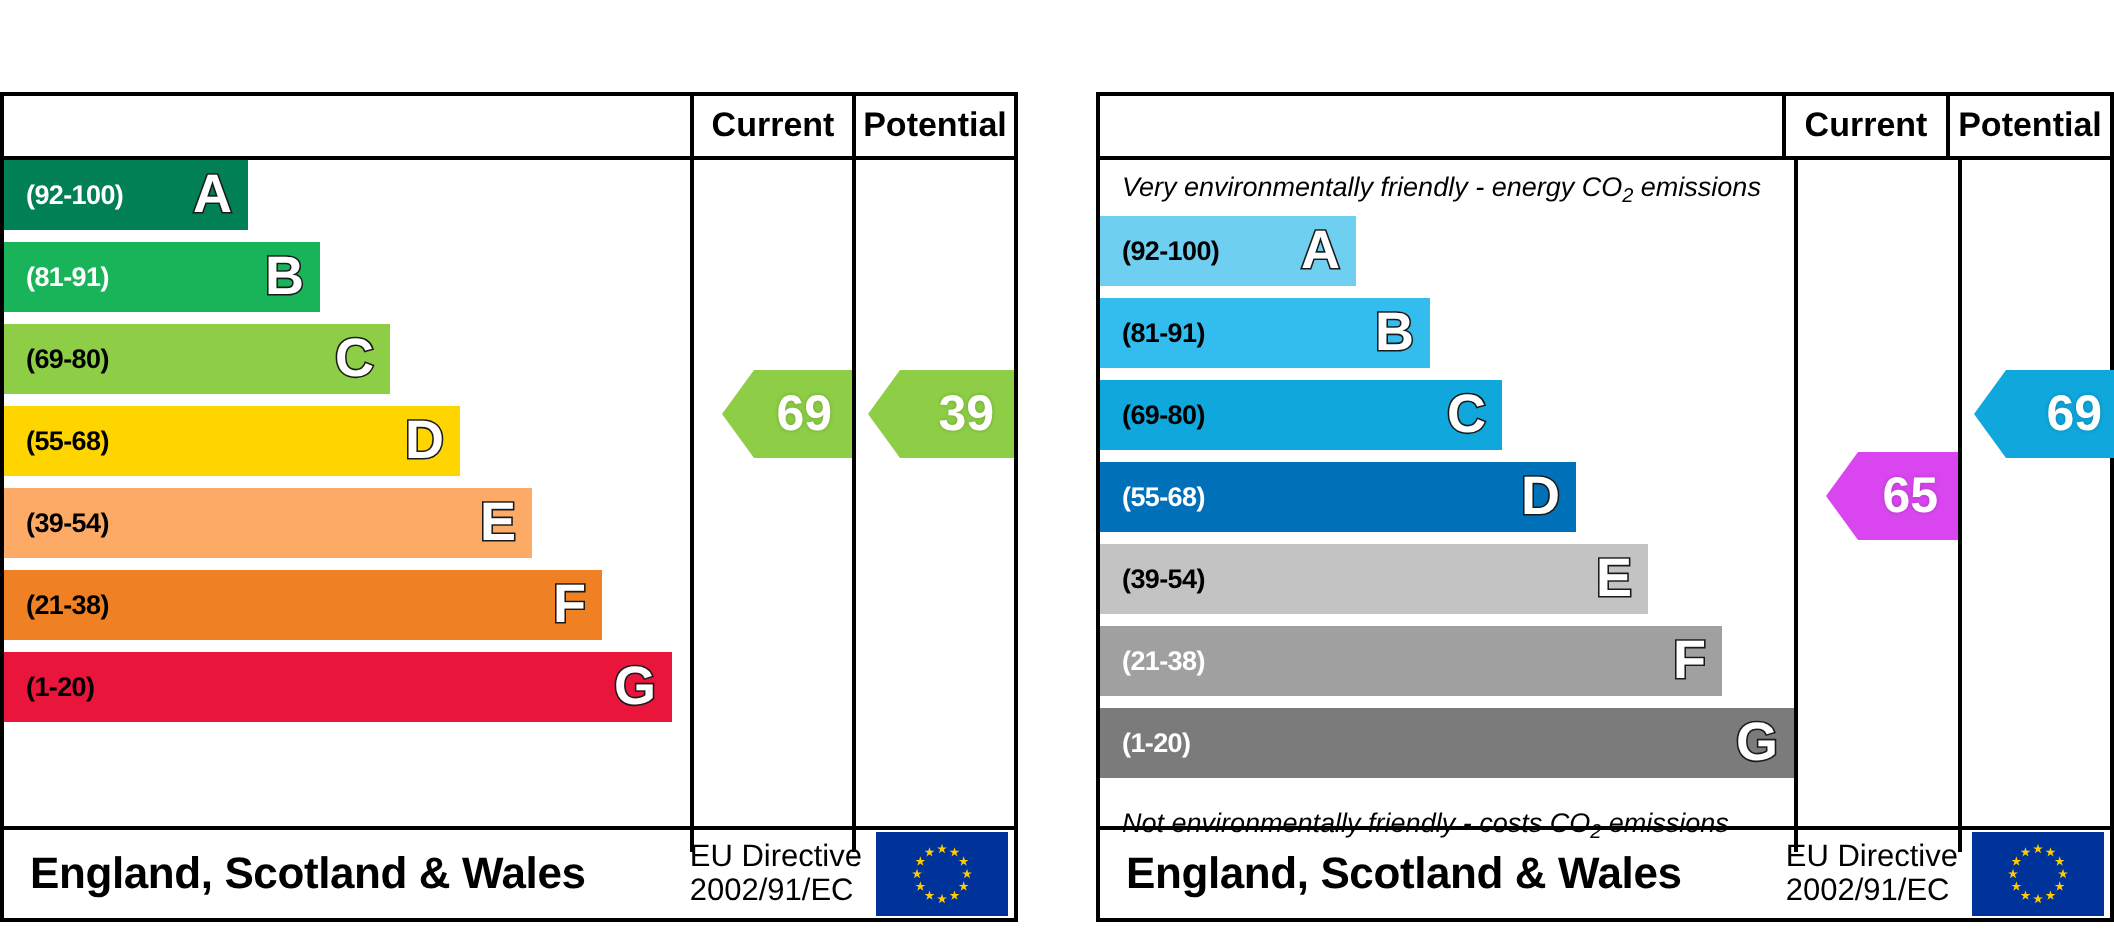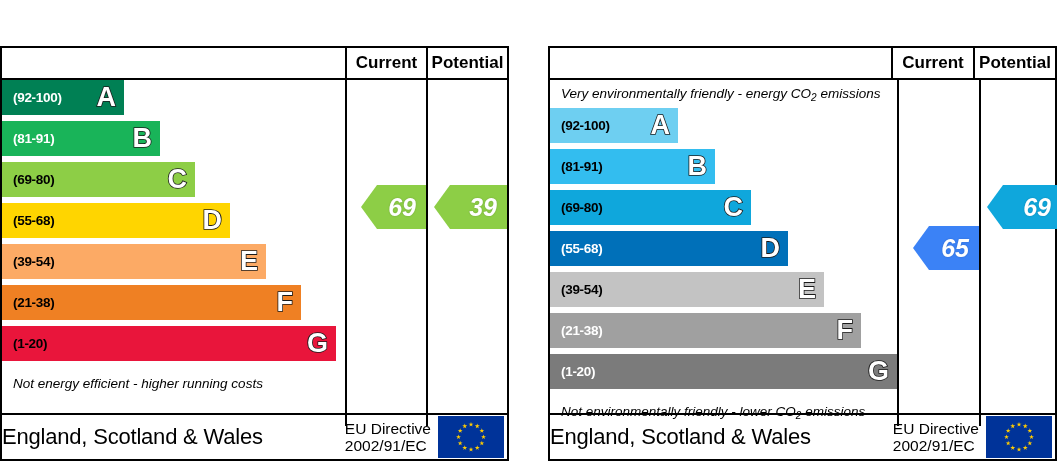--- a/index.html
+++ b/index.html
@@ -92,34 +92,34 @@
   
   .marker{
     position:absolute;
     height:44px;
     display:flex;align-items:center;justify-content:flex-end;
     color:#ffffff;font-size:25px;font-weight:bold;
     padding-right:10px;
     box-sizing:border-box;
     clip-path:polygon(16px 0, 100% 0, 100% 100%, 16px 100%, 0 50%);
     text-shadow:0 0 2px rgba(0,0,0,.20);
-    font-style:italic;
   }
 
   
   .footer{
     position:absolute;left:0;right:0;bottom:0;
     height:46px;
     border-top:2px solid #000000;
     display:flex;align-items:center;
     box-sizing:border-box;
   }
   .footer-region{
     flex:1 1 auto;
-    font-size:22px;font-weight:normal;color:#000;
+    font-size:22px;font-weight:bold;color:#000;
+    padding-left:13px;
     letter-spacing:-0.2px;
   }
   .footer-directive{
     font-size:15.5px;color:#000;line-height:1.13;
     text-align:left;padding-right:7px;white-space:nowrap;
   }
   .eu-flag{
     width:66px;height:42px;margin-right:3px;flex:0 0 66px;
     background:#003399;position:relative;
   }
@@ -168,21 +168,20 @@
               </div>
               <div class="band" style="width: 299px; background: rgb(239, 128, 35);">
                 <span class="range" style="color: rgb(0, 0, 0);">(21-38)</span>
                 <span class="letter" style="right: 8px;">F</span>
               </div>
               <div class="band" style="width: 334px; background: rgb(233, 21, 59);">
                 <span class="range" style="color: rgb(0, 0, 0);">(1-20)</span>
                 <span class="letter" style="right: 8px;">G</span>
               </div>
             </div>
-          <div class="note">Not energy efficient - higher running costs</div>
         </div>
         <div class="val-col" id="L-cur">
             <div class="marker" style="background: rgb(141, 206, 70); top: 105px; right: 0px; left: 14px;">
               <span>69</span>
             </div>
           </div>
         <div class="val-col" id="L-pot">
             <div class="marker" style="background: rgb(141, 206, 70); top: 105px; right: 0px; left: 6px;">
               <span>39</span>
             </div>
@@ -258,24 +257,24 @@
               </div>
               <div class="band" style="width: 311px; background: rgb(160, 160, 160);">
                 <span class="range" style="color: rgb(255, 255, 255);">(21-38)</span>
                 <span class="letter" style="right: 8px;">F</span>
               </div>
               <div class="band" style="width: 347px; background: rgb(123, 123, 123);">
                 <span class="range" style="color: rgb(255, 255, 255);">(1-20)</span>
                 <span class="letter" style="right: 8px;">G</span>
               </div>
             </div>
-          <div class="note"><span>Not environmentally friendly - lower CO</span><sub>2</sub><span> emissions</span></div>
+          <div class="note"><span>Not environmentally friendly - costs CO</span><sub>2</sub><span> emissions</span></div>
         </div>
         <div class="val-col" id="R-cur">
-            <div class="marker" style="background: #3b82f6; top: 146px; right: 0px; left: 14px;">
+            <div class="marker" style="background: #d946ef; top: 146px; right: 0px; left: 14px;">
               <span>65</span>
             </div>
           </div>
         <div class="val-col" id="R-pot">
             <div class="marker" style="background: rgb(15, 167, 220); top: 105px; right: 0px; left: 6px;">
               <span>69</span>
             </div>
           </div>
       </div>
 

